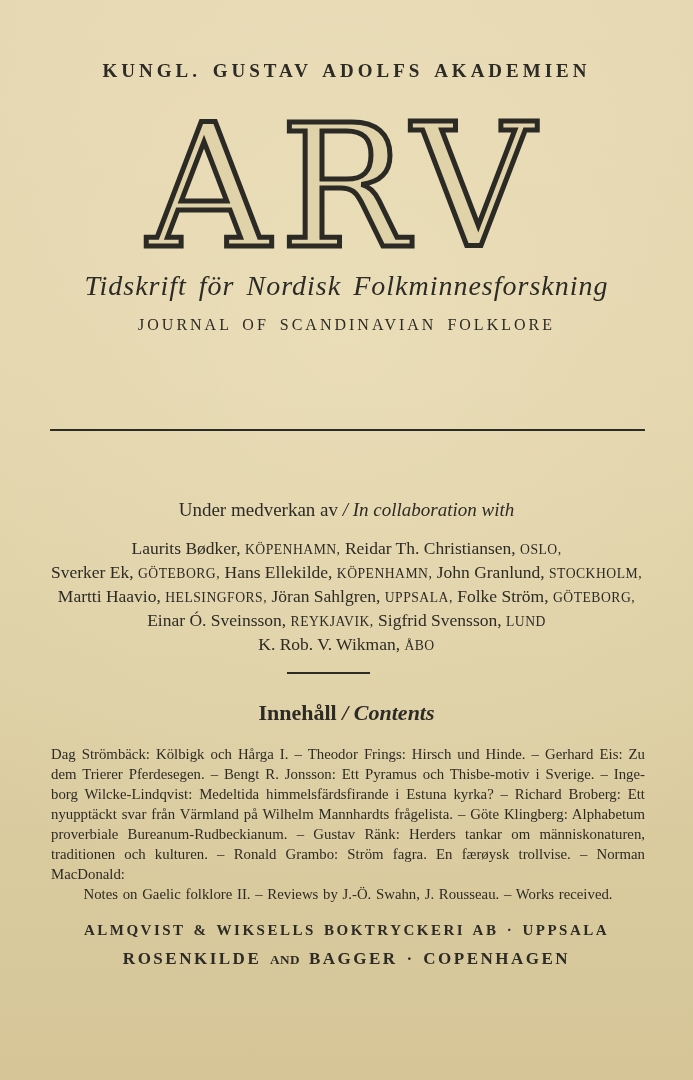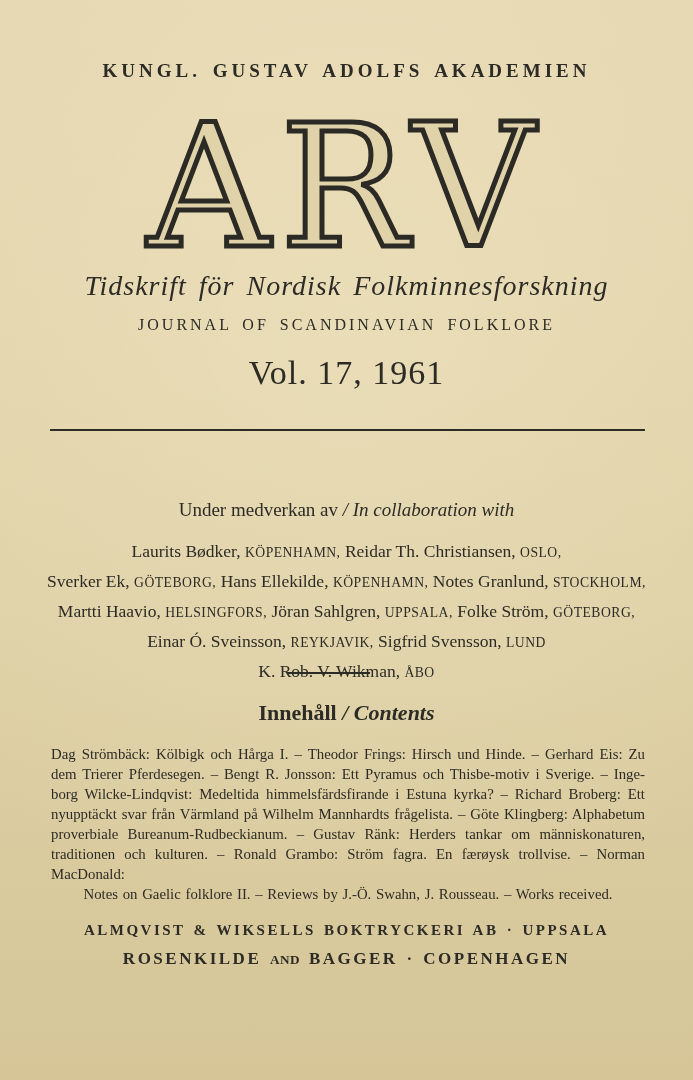--- a/index.html
+++ b/index.html
@@ -32,21 +32,21 @@
   .volume{top:354px;font-size:34px;letter-spacing:1px;}
   .rule-main{
     position:absolute;top:429px;left:50px;width:595px;height:2px;
     background:#2d2b25;border-radius:1px;
     box-shadow:0 0 0.5px #2d2b25;
   }
   .editor-line{top:463px;font-size:20px;}
   .sc{font-size:0.78em;letter-spacing:0.5px;}
   .collab-intro{top:499px;font-size:19px;}
   .it{font-style:italic;}
-  .collaborators{top:537px;font-size:17.5px;line-height:29px;}
+  .collaborators{top:537px;font-size:17.5px;line-height:22px;}
   .collab-line{white-space:nowrap;}
   .rule-short{
     position:absolute;top:672px;left:287px;width:83px;height:2px;background:#2d2b25;
   }
   .contents-heading{top:700px;font-size:22px;font-weight:bold;}
   .contents-par{
     position:absolute;top:744px;left:51px;right:48px;
     font-size:14.8px;line-height:20px;word-spacing:1px;
   }
   .contents-line{text-align:justify;text-align-last:justify;}
@@ -64,32 +64,31 @@
   <div class="ctr subtitle-sv">Tidskrift för Nordisk Folkminnesforskning</div>
 
   <div class="ctr arv-wrap">
     <svg class="arv-svg" width="693" height="170" viewBox="0 0 693 170">
       <text x="346" y="142" text-anchor="middle" font-family="DejaVu Serif, serif" font-size="170" letter-spacing="10" fill="#e0d3aa" stroke="#2c2a24" stroke-width="5">ARV</text>
     </svg>
   </div>
 
   <div class="ctr subtitle-en">JOURNAL OF SCANDINAVIAN FOLKLORE</div>
 
-  <div class="ctr volume">Vol. 17, 1961</div>
 
   <div class="rule-main"></div>
 
 
   <div class="ctr collab-intro">
     <span>Under medverkan av </span><span class="it">/</span><span class="it"> In collaboration with</span>
   </div>
 
   <div class="ctr collaborators">
       <div class="collab-line"><span>Laurits Bødker, </span><span class="sc">KÖPENHAMN,</span><span> Reidar Th. Christiansen, </span><span class="sc">OSLO,</span></div>
-      <div class="collab-line"><span>Sverker Ek, </span><span class="sc">GÖTEBORG,</span><span> Hans Ellekilde, </span><span class="sc">KÖPENHAMN,</span><span> Notes Granlund, </span><span class="sc">STOCKHOLM,</span></div>
+      <div class="collab-line"><span>Sverker Ek, </span><span class="sc">GÖTEBORG,</span><span> Hans Ellekilde, </span><span class="sc">KÖPENHAMN,</span><span> John Granlund, </span><span class="sc">STOCKHOLM,</span></div>
       <div class="collab-line"><span>Martti Haavio, </span><span class="sc">HELSINGFORS,</span><span> Jöran Sahlgren, </span><span class="sc">UPPSALA,</span><span> Folke Ström, </span><span class="sc">GÖTEBORG,</span></div>
       <div class="collab-line"><span>Einar Ó. Sveinsson, </span><span class="sc">REYKJAVIK,</span><span> Sigfrid Svensson, </span><span class="sc">LUND</span></div>
       <div class="collab-line"><span>K. Rob. V. Wikman, </span><span class="sc">ÅBO</span></div>
     </div>
 
   <div class="rule-short"></div>
 
   <div class="ctr contents-heading">
     <span>Innehåll </span><span class="it">/</span><span class="it"> Contents</span>
   </div>

